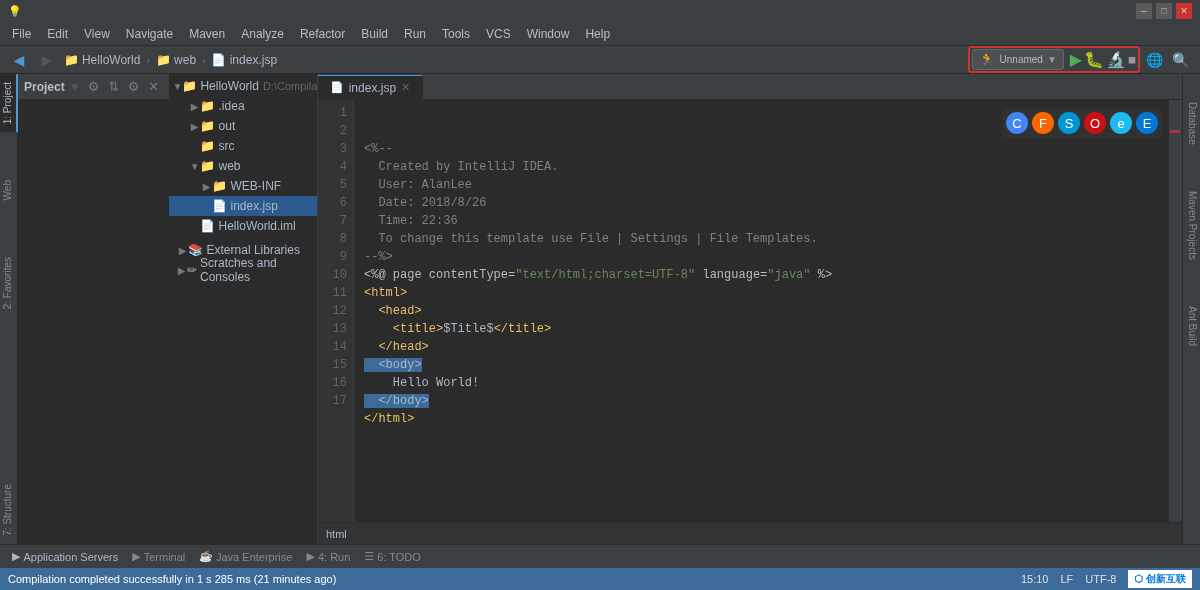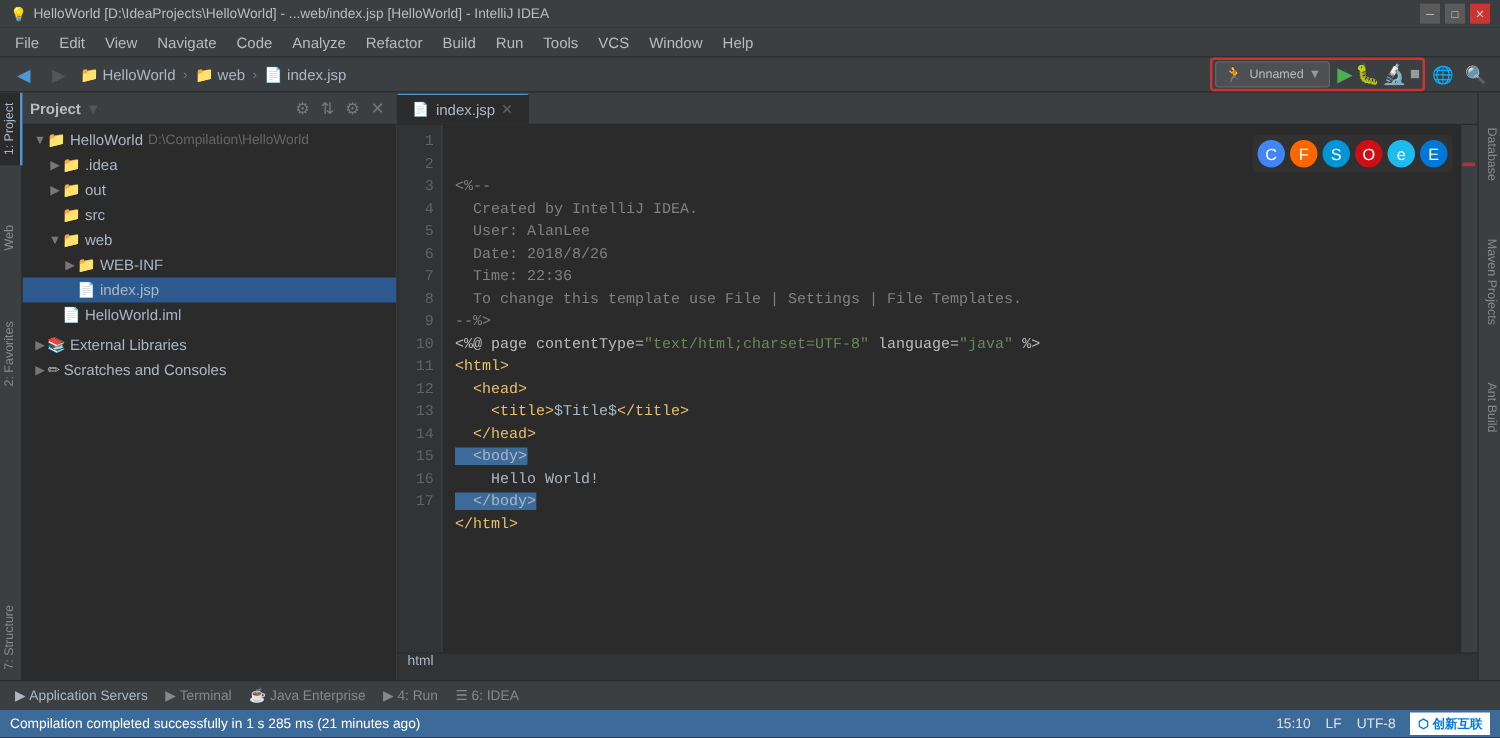--- a/index.html
+++ b/index.html
@@ -36,21 +36,21 @@
 
     
     #main { display: flex; height: calc(590px - 22px - 24px - 28px - 24px - 22px); }
 
     
     #left-tabs { width: 18px; background: #3c3f41; display: flex; flex-direction: column; border-right: 1px solid #2b2b2b; }
     .left-tab { width: 18px; writing-mode: vertical-rl; transform: rotate(180deg); font-size: 10px; color: #888; padding: 8px 2px; cursor: pointer; text-align: center; }
     .left-tab.active { color: #a9b7c6; background: #2b2b2b; border-left: 2px solid #4c97d4; }
 
     
-    #project-panel { width: 300px; background: #2b2b2b; border-right: 1px solid #3c3f41; display: flex; flex-direction: column; }
+    #project-panel { width: 300px; background: #2b2b2b; border-right: 1px solid #3c3f41; display: flex; flex-direction: row; }
     #project-header { background: #3c3f41; height: 26px; display: flex; align-items: center; padding: 0 6px; gap: 4px; border-bottom: 1px solid #2b2b2b; }
     #project-header .proj-title { color: #bbbbbb; font-size: 12px; font-weight: bold; }
     #project-header .proj-sep { color: #555; }
     #project-header .proj-icons { margin-left: auto; display: flex; gap: 2px; }
     .proj-icon { color: #777; font-size: 13px; cursor: pointer; width: 18px; height: 18px; display: flex; align-items: center; justify-content: center; }
 
     
     #project-tree { flex: 1; overflow-y: auto; overflow-x: hidden; padding: 2px 0; }
     .tree-item { display: flex; align-items: center; padding: 1px 0; padding-left: 4px; cursor: pointer; height: 20px; }
     .tree-item.selected { background: #2d5a8e; }
@@ -77,21 +77,21 @@
 
     
     .c-comment { color: #808080; }
     .c-tag { color: #e8bf6a; }
     .c-string { color: #6a8759; }
     .c-jsp { color: #bbb; }
     .c-text { color: #a9b7c6; }
     .c-highlight { background: #3d6b99; color: #a9b7c6; }
 
     
-    #editor-bottom { background: #313335; height: 22px; display: flex; padding: 0 8px; font-size: 11px; color: #777; border-top: 1px solid #2b2b2b; }
+    #editor-bottom { background: #313335; height: 22px; display: flex; align-items: center; padding: 0 8px; font-size: 11px; color: #777; border-top: 1px solid #2b2b2b; }
 
     
     #right-sidebar { width: 18px; background: #3c3f41; border-left: 1px solid #2b2b2b; display: flex; flex-direction: column; gap: 0; }
     .right-tab { writing-mode: vertical-rl; font-size: 10px; color: #888; padding: 8px 2px; cursor: pointer; text-align: center; }
 
     
     #right-gutter { width: 14px; background: #3c3f41; border-left: 1px solid #2b2b2b; position: relative; }
 
     
     #bottom-bar { background: #3c3f41; height: 24px; display: flex; align-items: center; padding: 0 6px; gap: 2px; border-top: 1px solid #2b2b2b; }
@@ -116,34 +116,33 @@
 
     
     .run-highlight-box { border: 2px solid #cc3333; border-radius: 3px; padding: 1px 2px; display: flex; align-items: center; gap: 2px; }
     .gutter-mark-red { position: absolute; right: 2px; width: 10px; height: 3px; background: #aa3333; }
   </style>
 </head>
 <body>
 
 <div id="title-bar">
   <span style="color:#f0a732; margin-right:5px;">💡</span>
-  <span>HelloWorld [D:\IdeaProjects\HelloWorld] - ...web/index.jsp [HelloWorld] - IntelliJ IDEA</span>
   <div class="window-controls">
     <button class="win-btn">─</button>
     <button class="win-btn">□</button>
     <button class="win-btn" style="background:#cc3333;">✕</button>
   </div>
 </div>
 
 <div id="menu-bar">
   <span class="menu-item">File</span>
   <span class="menu-item">Edit</span>
   <span class="menu-item">View</span>
   <span class="menu-item">Navigate</span>
-  <span class="menu-item">Code</span>
+  <span class="menu-item">Maven</span>
   <span class="menu-item">Analyze</span>
   <span class="menu-item">Refactor</span>
   <span class="menu-item">Build</span>
   <span class="menu-item">Run</span>
   <span class="menu-item">Tools</span>
   <span class="menu-item">VCS</span>
   <span class="menu-item">Window</span>
   <span class="menu-item">Help</span>
 </div>
 
@@ -368,21 +367,21 @@
   <div class="bottom-tool">
     <span class="tool-icon">☕</span>
     <span>Java Enterprise</span>
   </div>
   <div class="bottom-tool">
     <span class="tool-icon">▶</span>
     <span>4: Run</span>
   </div>
   <div class="bottom-tool">
     <span class="tool-icon">☰</span>
-    <span>6: IDEA</span>
+    <span>6: TODO</span>
   </div>
 </div>
 
 <div id="status-bar">
   <span>Compilation completed successfully in 1 s 285 ms (21 minutes ago)</span>
   <div id="status-right">
     <span class="status-item">15:10</span>
     <span class="status-item">LF</span>
     <span class="status-item">UTF-8</span>
     <span class="status-item" style="background:#fff; color:#0078d7; padding:2px 6px; font-weight:bold; font-size:10px;">⬡ 创新互联</span>

